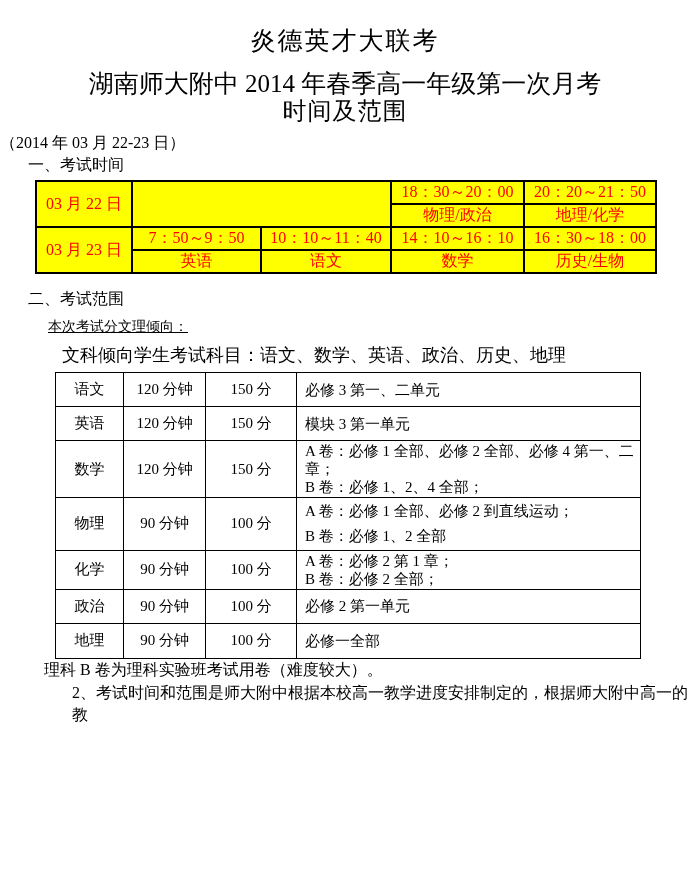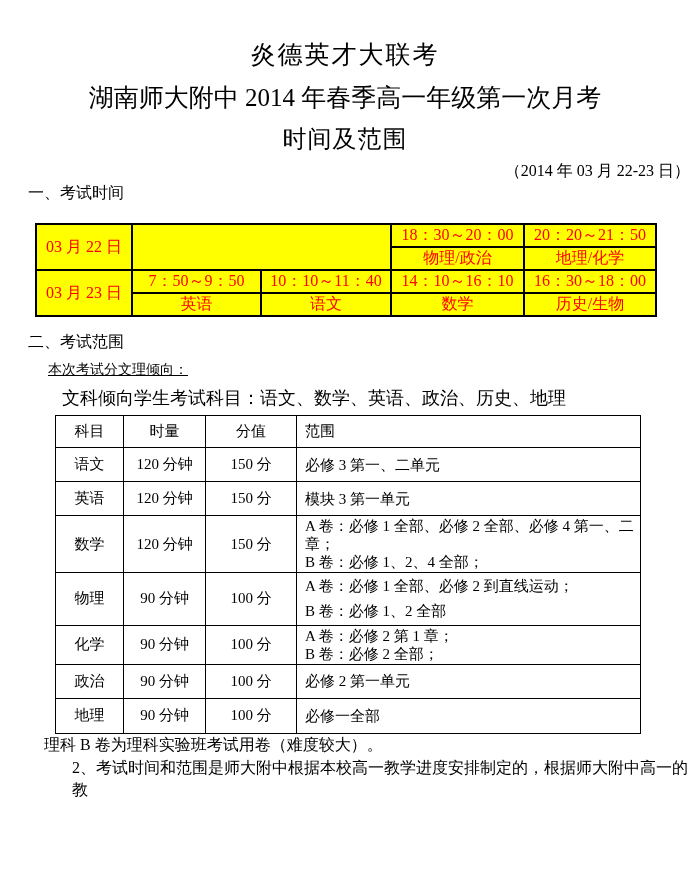--- a/index.html
+++ b/index.html
@@ -2,34 +2,34 @@
 <html style="--sched-bg: #FFFF00; --sched-fg: #FF0000; --link-color: #0000FF;"><head>
 <meta charset="utf-8">
 <style>
   * { margin:0; padding:0; box-sizing:border-box; }
   html,body { background:#ffffff; }
   .page {
     position:relative; width:690px; height:871px; background:#fff;
     font-family:"Liberation Serif","DejaVu Serif",serif; color:#000;
     overflow:hidden;
   }
-  .title1 { text-align:center; font-size:25px; line-height:28px; padding-top:41px; letter-spacing:2px; }
+  .title1 { text-align:center; font-size:25px; line-height:28px; padding-top:27px; letter-spacing:2px; }
   .title2 { text-align:center; font-size:25px; line-height:28px; margin-top:15px; }
-  .title3 { text-align:center; font-size:24px; line-height:27px; margin-top:14px; letter-spacing:1px;font-family:Liberation Serif, serif; }
-  .dateline { text-align:right; font-size:16px; line-height:19px; margin-top:8px; }
+  .title3 { text-align:center; font-size:24px; line-height:27px; letter-spacing:1px;font-family:Liberation Serif, serif; }
+  .dateline { text-align:left; font-size:16px; line-height:19px; margin-top:8px; }
 
   .sec-heading { font-size:16px; line-height:23px; margin-left:28px; }
   .sec1 { margin-top:1px; }
   .sec2 { margin-top:13px; }
 
   table { border-collapse:collapse; table-layout:fixed; }
   td, th { overflow:hidden; }
 
   .schedule {
-    width:620px; margin:19px 0 0 35px;
+    width:620px; margin:4px 0 0 35px;
   }
   .schedule td {
     border:2px solid #000; background:var(--sched-bg,#FFFF00); color:var(--sched-fg,#FF0000);
     text-align:center; vertical-align:middle; font-size:16px; height:20px; padding:0 2px;
   }
 
   .intro1 { font-size:14px; line-height:21px; margin:6px 0 0 48px;text-decoration:underline; }
   .intro2 { font-size:18px; line-height:22px; margin:7px 0 0 62px; }
   .intro3 { font-size:18px; line-height:22px; margin:2px 0 0 62px; }
 
@@ -108,26 +108,20 @@
   <div class="intro2">文科倾向学生考试科目：语文、数学、英语、政治、历史、地理</div>
 
   <table class="scope">
     <colgroup>
       <col style="width:68px">
         <col style="width:82px">
         <col style="width:91px">
         <col style="width:344px">
     </colgroup>
     <tbody>
-      <tr class="rh-head">
-        <th>科目</th>
-        <th>时量</th>
-        <th>分值</th>
-        <th class="range-col">范围</th>
-      </tr>
       <tr class="rh-s">
         <td>语文</td>
         <td>120 分钟</td>
         <td>150 分</td>
         <td class="range-cell">必修 3 第一、二单元</td>
       </tr>
       <tr class="rh-s">
         <td>英语</td>
         <td>120 分钟</td>
         <td>150 分</td>

